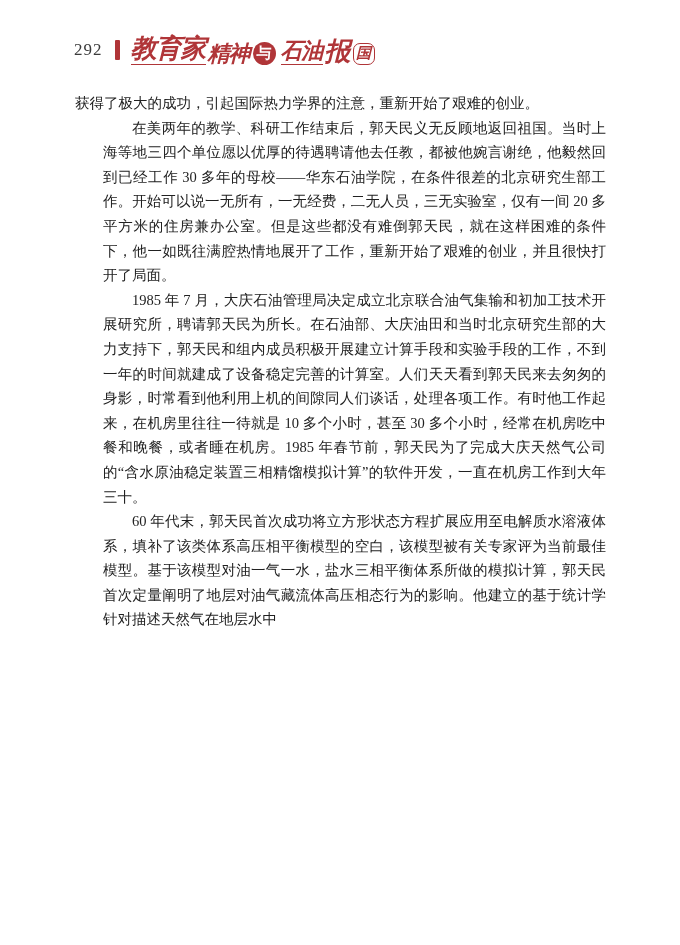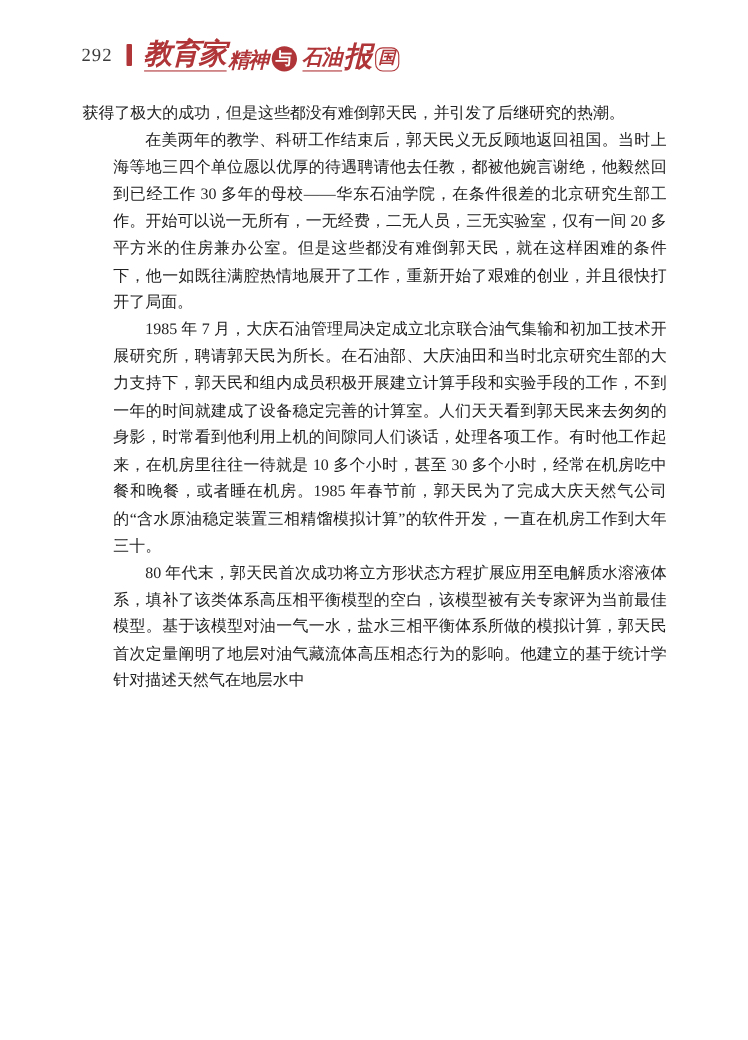--- a/index.html
+++ b/index.html
@@ -46,21 +46,21 @@
     font-family: "Liberation Serif", "DejaVu Serif", serif;
   }
   .cal-lg {
     font-size: 26px;
     letter-spacing: -1px;
     border-bottom: 1.5px solid;
     line-height: 1;
     padding-bottom: 2px;
   }
   .cal-md {
-    font-size: 19px;
+    font-size: 22px;
     letter-spacing: -1px;
     line-height: 1;
     margin-left: 2px;
   }
   .cal-underline {
     border-bottom: 1.5px solid;
     padding-bottom: 2px;
   }
   .yu-circle {
     display: inline-flex;
@@ -126,19 +126,19 @@
       <span class="cal-lg">教育家</span>
       <span class="cal-md">精神</span>
       <span class="yu-circle accent-bg" style="background: rgb(176, 53, 56);">与</span>
       <span class="cal-md cal-underline">石油</span>
       <span class="cal-bao">报</span>
       <span class="guo-box">国</span>
     </span>
   </div>
 
   <div class="content">
-    <p>获得了极大的成功，但是这些都没有难倒郭天民，并引发了后继研究的热潮。</p>
+    <p>获得了极大的成功，引起国际热力学界的注意，重新开始了艰难的创业。</p>
     <p class="indent">在美两年的教学、科研工作结束后，郭天民义无反顾地返回祖国。当时上海等地三四个单位愿以优厚的待遇聘请他去任教，都被他婉言谢绝，他毅然回到已经工作 30 多年的母校——华东石油学院，在条件很差的北京研究生部工作。开始可以说一无所有，一无经费，二无人员，三无实验室，仅有一间 20 多平方米的住房兼办公室。但是这些都没有难倒郭天民，就在这样困难的条件下，他一如既往满腔热情地展开了工作，重新开始了艰难的创业，并且很快打开了局面。</p>
     <p class="indent">1985 年 7 月，大庆石油管理局决定成立北京联合油气集输和初加工技术开展研究所，聘请郭天民为所长。在石油部、大庆油田和当时北京研究生部的大力支持下，郭天民和组内成员积极开展建立计算手段和实验手段的工作，不到一年的时间就建成了设备稳定完善的计算室。人们天天看到郭天民来去匆匆的身影，时常看到他利用上机的间隙同人们谈话，处理各项工作。有时他工作起来，在机房里往往一待就是 10 多个小时，甚至 30 多个小时，经常在机房吃中餐和晚餐，或者睡在机房。1985 年春节前，郭天民为了完成大庆天然气公司的“含水原油稳定装置三相精馏模拟计算”的软件开发，一直在机房工作到大年三十。</p>
-    <p class="indent">80 年代末，郭天民首次成功将立方形状态方程扩展应用至电解质水溶液体系，填补了该类体系高压相平衡模型的空白，该模型被有关专家评为当前最佳模型。基于该模型对油一气一水，盐水三相平衡体系所做的模拟计算，郭天民首次定量阐明了地层对油气藏流体高压相态行为的影响。他建立的基于统计学针对描述天然气在地层水中</p>
+    <p class="indent">60 年代末，郭天民首次成功将立方形状态方程扩展应用至电解质水溶液体系，填补了该类体系高压相平衡模型的空白，该模型被有关专家评为当前最佳模型。基于该模型对油一气一水，盐水三相平衡体系所做的模拟计算，郭天民首次定量阐明了地层对油气藏流体高压相态行为的影响。他建立的基于统计学针对描述天然气在地层水中</p>
   </div>
 
 </div>
 
 </body></html>

